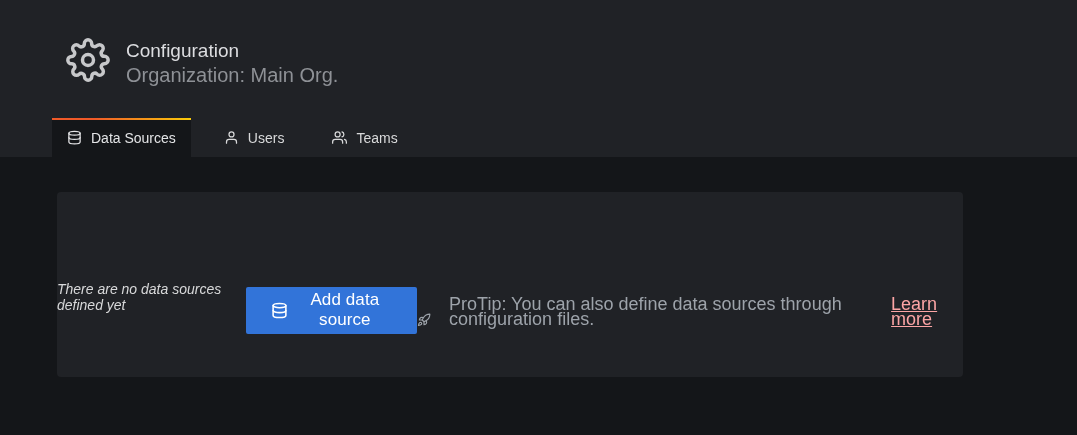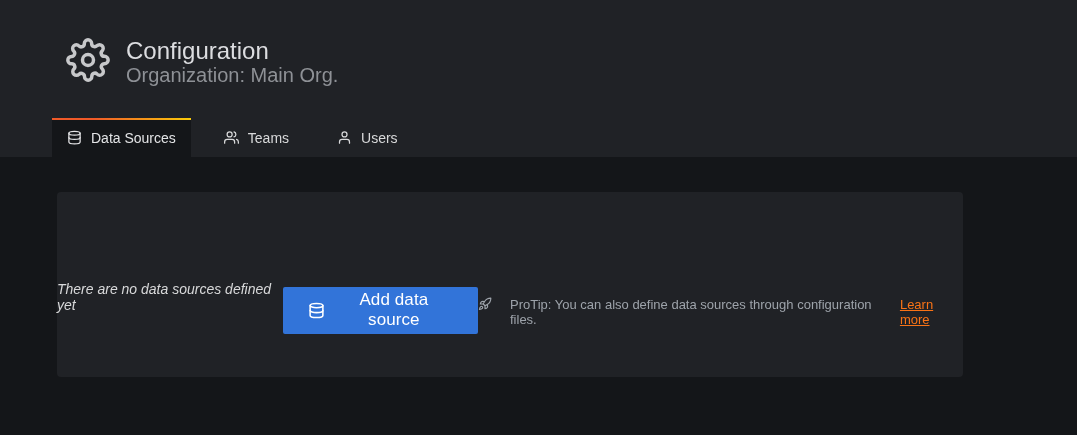--- a/index.html
+++ b/index.html
@@ -27,21 +27,21 @@
   .header-logo {
     width: 44px;
     height: 44px;
     color: #c7c8ca;
     margin-right: 16px;
     flex: none;
   }
   .header-logo svg { width: 44px; height: 44px; display: block; }
   .header-titles h1 {
     margin: 0;
-    font-size: 24px;
+    font-size: 19px;
     font-weight: 400;
     color: #dcdde0;
     line-height: 28px;
   }
   .header-sub {
     font-size: 20px;
     color: #8e9196;
     margin-top: 2px;
     line-height: 17px;
   }
@@ -116,31 +116,31 @@
     font-family: "Liberation Sans", sans-serif;
     font-size: 17px;
     font-weight: 500;
     letter-spacing: 0.1px;
     cursor: pointer;
   }
   .add-btn .btn-icon { width: 17px; height: 17px; display: inline-flex; }
   .add-btn .btn-icon svg { width: 17px; height: 17px; display: block; }
   .protip {
     margin-top: 30px;
-    font-size: 13px;
+    font-size: 18px;
     color: #9da3aa;
     display: flex;
-    align-items: flex-start;
+    align-items: flex-end;
     gap: 18px;
     line-height: 15px;
   }
   .protip .protip-icon { width: 14px; height: 14px; display: inline-flex; color: #9da3aa; }
   .protip .protip-icon svg { width: 14px; height: 14px; display: block; }
   .protip a {
-    color: #f97316;
+    color: #fca5a5;
     text-decoration: underline;
     cursor: pointer;
   }
 </style>
 </head>
 <body>
 
 <div class="page-header">
   <div class="header-main">
     <span class="header-logo">
@@ -162,36 +162,36 @@
           <ellipse cx="12" cy="5" rx="9" ry="3"></ellipse>
           <path d="M21 12c0 1.66-4 3-9 3s-9-1.34-9-3"></path>
           <path d="M3 5v14c0 1.66 4 3 9 3s9-1.34 9-3V5"></path>
         </svg>
       </span>
       <span>Data Sources</span>
     </li>
     <li class="tab">
       <span class="tab-icon">
         <svg viewBox="0 0 24 24" fill="none" stroke="currentColor" stroke-width="2" stroke-linecap="round" stroke-linejoin="round">
+          <path d="M20 21v-2a4 4 0 0 0-4-4H8a4 4 0 0 0-4 4v2"></path>
+          <circle cx="12" cy="7" r="4"></circle>
+        </svg>
+      </span>
+      <span>Users</span>
+    </li>
+    <li class="tab">
+      <span class="tab-icon">
+        <svg viewBox="0 0 24 24" fill="none" stroke="currentColor" stroke-width="2" stroke-linecap="round" stroke-linejoin="round">
           <path d="M17 21v-2a4 4 0 0 0-4-4H5a4 4 0 0 0-4 4v2"></path>
           <circle cx="9" cy="7" r="4"></circle>
           <path d="M23 21v-2a4 4 0 0 0-3-3.87"></path>
           <path d="M16 3.13a4 4 0 0 1 0 7.75"></path>
         </svg>
       </span>
       <span>Teams</span>
-    </li>
-    <li class="tab">
-      <span class="tab-icon">
-        <svg viewBox="0 0 24 24" fill="none" stroke="currentColor" stroke-width="2" stroke-linecap="round" stroke-linejoin="round">
-          <path d="M20 21v-2a4 4 0 0 0-4-4H8a4 4 0 0 0-4 4v2"></path>
-          <circle cx="12" cy="7" r="4"></circle>
-        </svg>
-      </span>
-      <span>Users</span>
     </li>
   </ul>
 </div>
 
 <div class="page-content">
   <div class="empty-cta">
     <div class="empty-msg">There are no data sources defined yet</div>
 
     <button class="add-btn">
       <span class="btn-icon">

